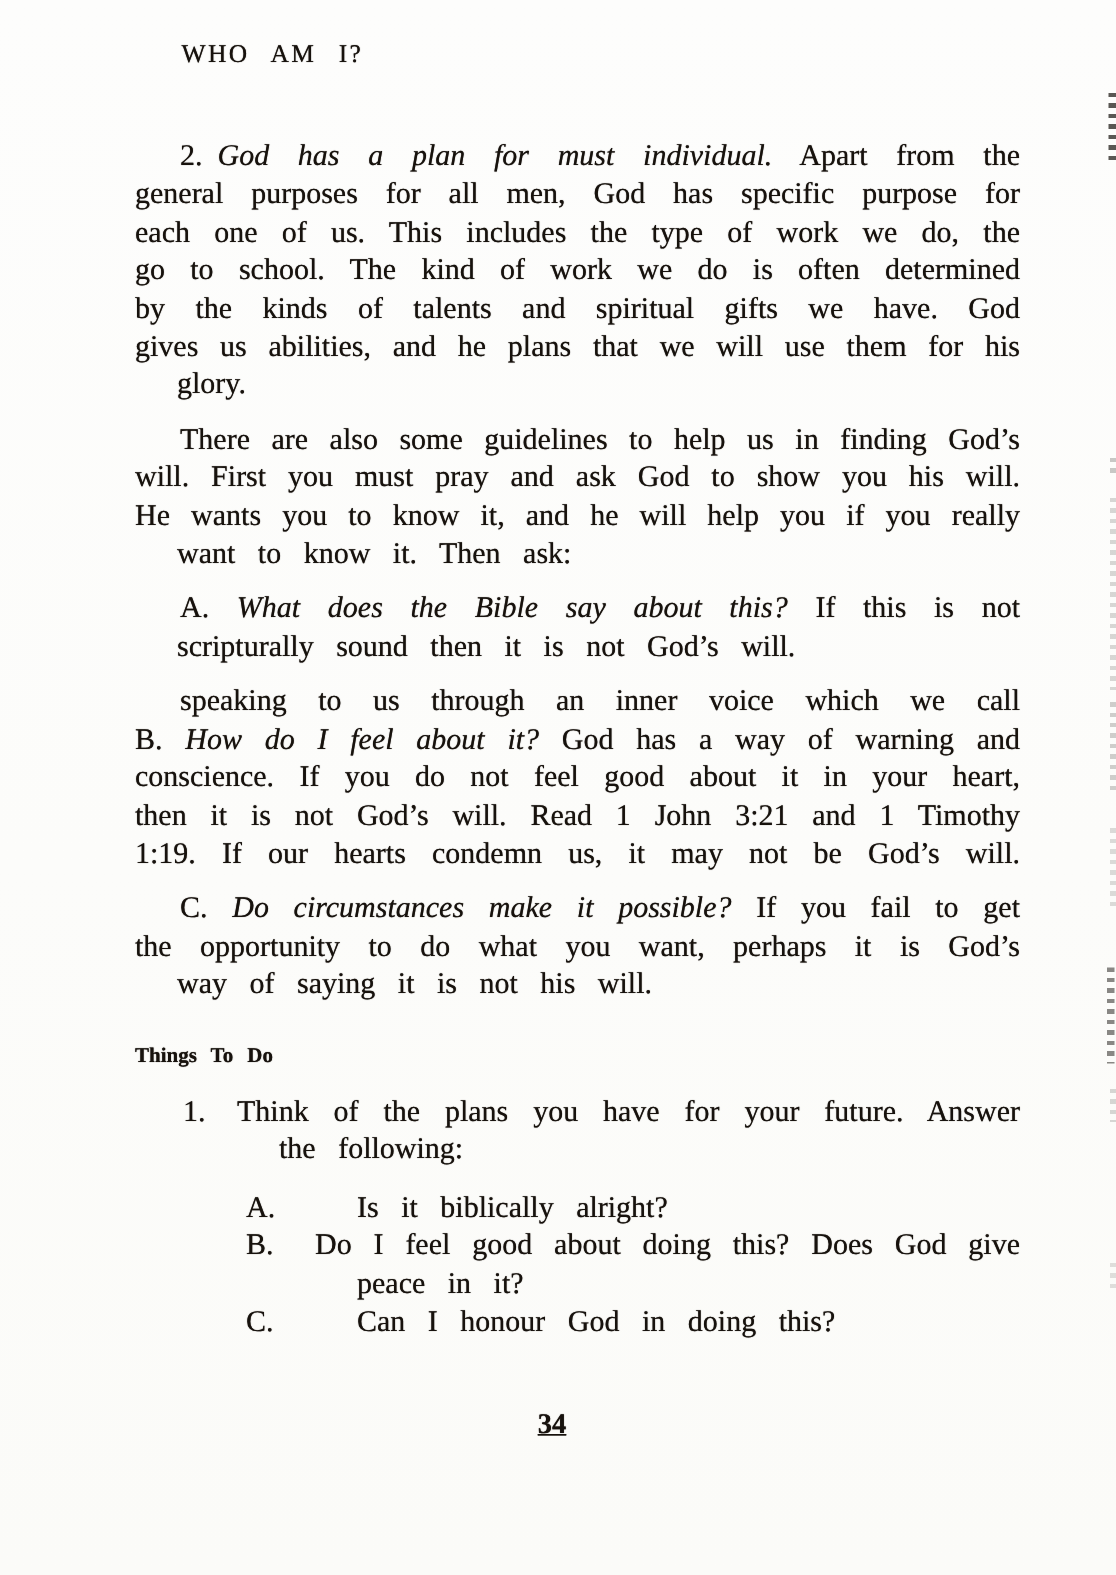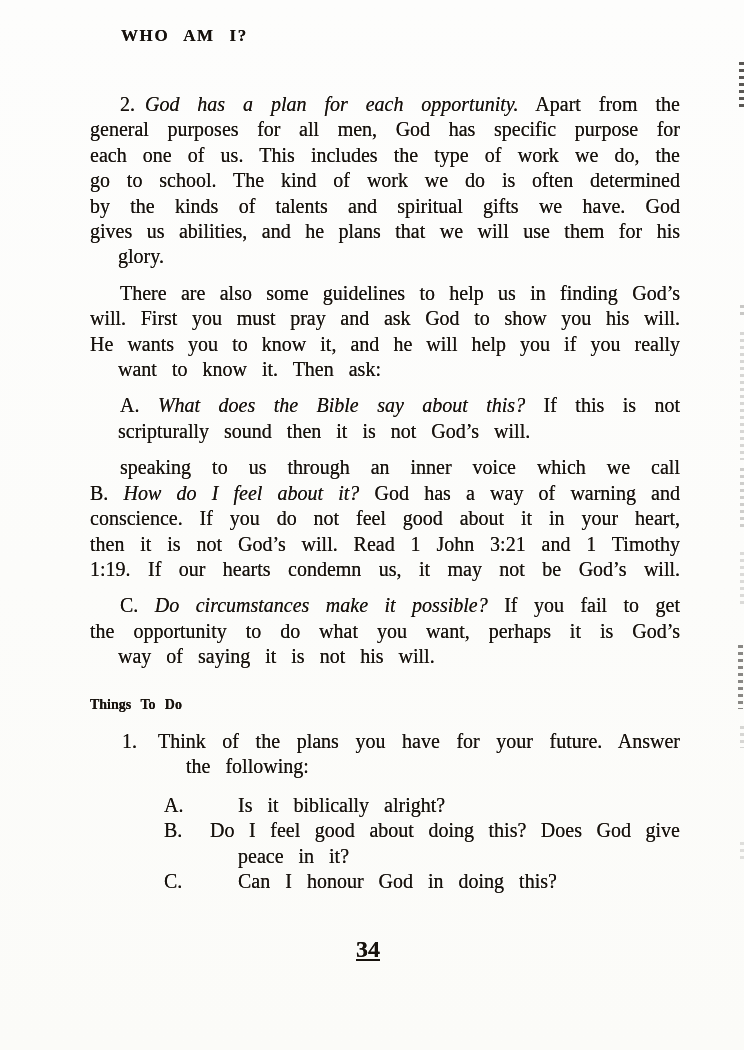--- a/index.html
+++ b/index.html
@@ -22,21 +22,21 @@
   }
   .text-column {
     position: absolute;
     left: 90px;
     top: 27px;
     width: 590px;
   }
   .running-header {
     margin: 0 0 4px 31px;
     font-size: 17px;
-    font-weight: bold;
+    font-weight: normal;
     line-height: 18px;
     letter-spacing: 1.6px;
     word-spacing: 9px;
     text-shadow: 0 0 0.6px rgba(23,18,13,0.9);
   }
   .body-text {
     margin-top: 47px;
     font-size: 20px;
     line-height: 25.4px;
     word-spacing: 0.22em;
@@ -64,21 +64,21 @@
   .li.l1 { padding-left: 68px; }
   .li.l1 .marker { left: 32px; }
   .li.l2 { padding-left: 120px; margin-top: 0; }
   .li.l2.first-sub { margin-top: 13px; }
   .li.l2 .marker { left: 74px; }
   .marker { position: absolute; top: 0; }
   .page-number {
     margin-top: 43px;
     padding-right: 34px;
     text-align: center;
-    font-size: 24px;
+    font-size: 19px;
     font-weight: bold;
     line-height: 25px;
     text-shadow: 0 0 0.6px rgba(23,18,13,0.9);
     text-decoration: underline;
   }
   
   .edge-mark {
     position: absolute;
     width: 5px;
     background: repeating-linear-gradient(
@@ -94,21 +94,21 @@
 <body>
 
 <div class="scan-page">
 
   <div class="text-column">
     <h1 class="running-header">WHO AM I?</h1>
 
     <div class="body-text">
 
     <div class="block para first">
-          <div class="line jl">2. <i>God has a plan for each opportunity.</i> Apart from the</div>
+          <div class="line jl">2. <i>God has a plan for must individual.</i> Apart from the</div>
           <div class="line jl">general purposes for all men, God has specific purpose for</div>
           <div class="line jl">each one of us. This includes the type of work we do, the</div>
           <div class="line jl">go to school. The kind of work we do is often determined</div>
           <div class="line jl">by the kinds of talents and spiritual gifts we have. God</div>
           <div class="line jl">gives us abilities, and he plans that we will use them for his</div>
           <div class="line">glory.</div>
         </div>
         <div class="block para">
           <div class="line jl">There are also some guidelines to help us in finding God’s</div>
           <div class="line jl">will. First you must pray and ask God to show you his will.</div>

